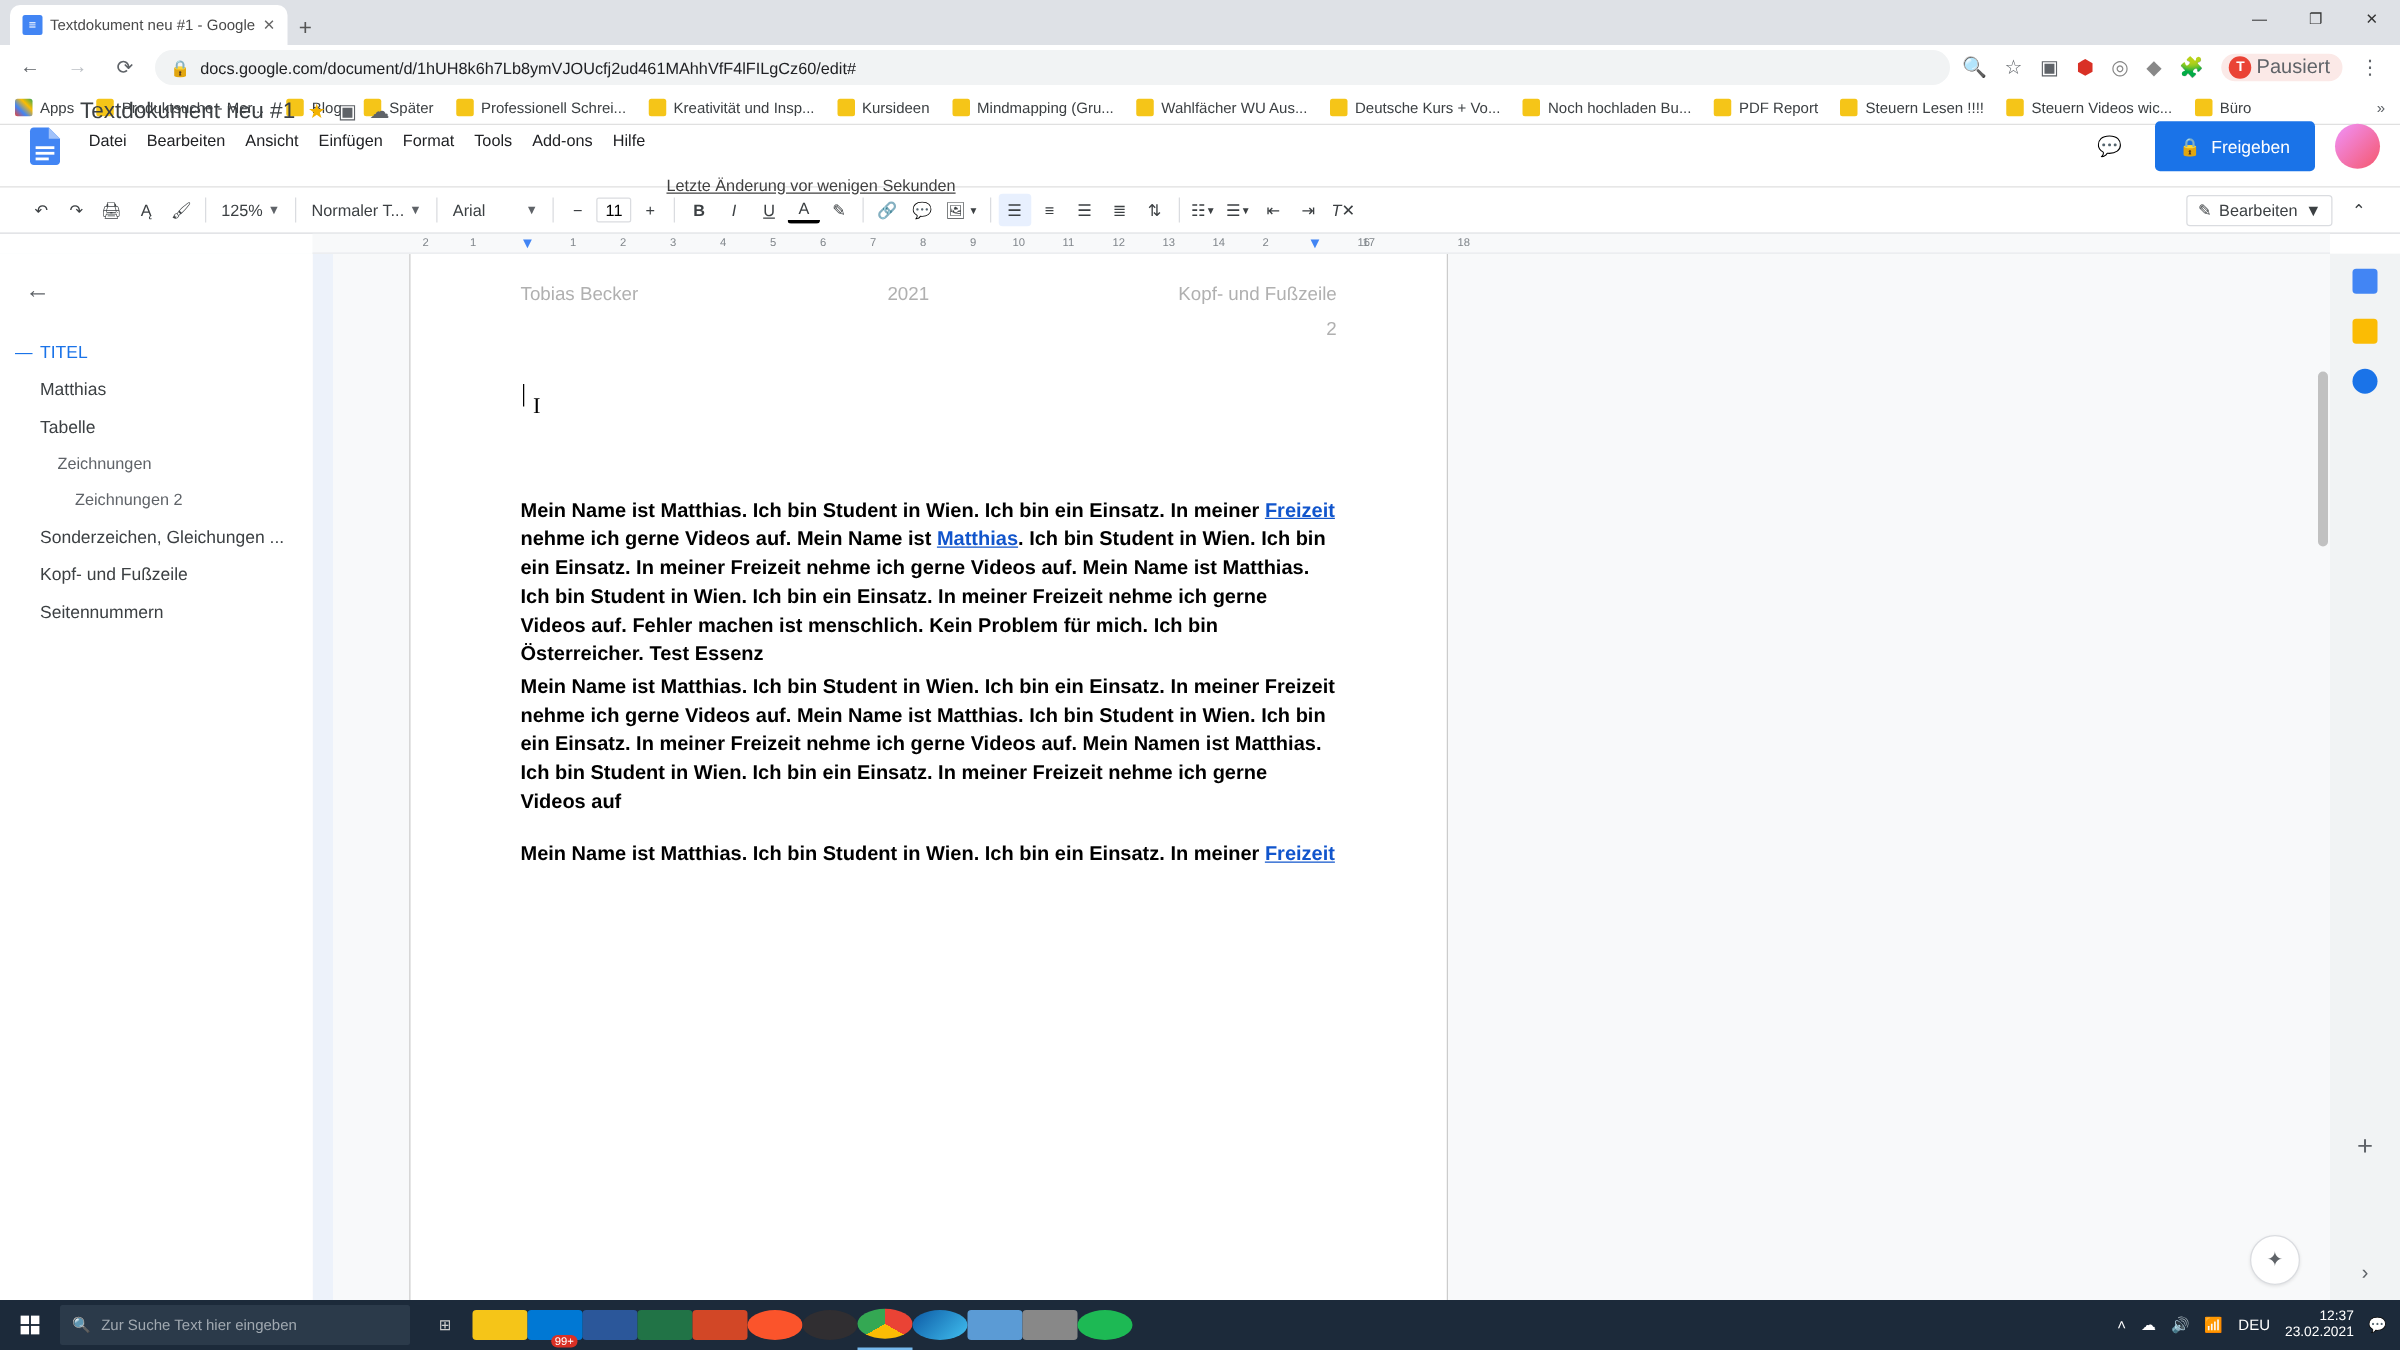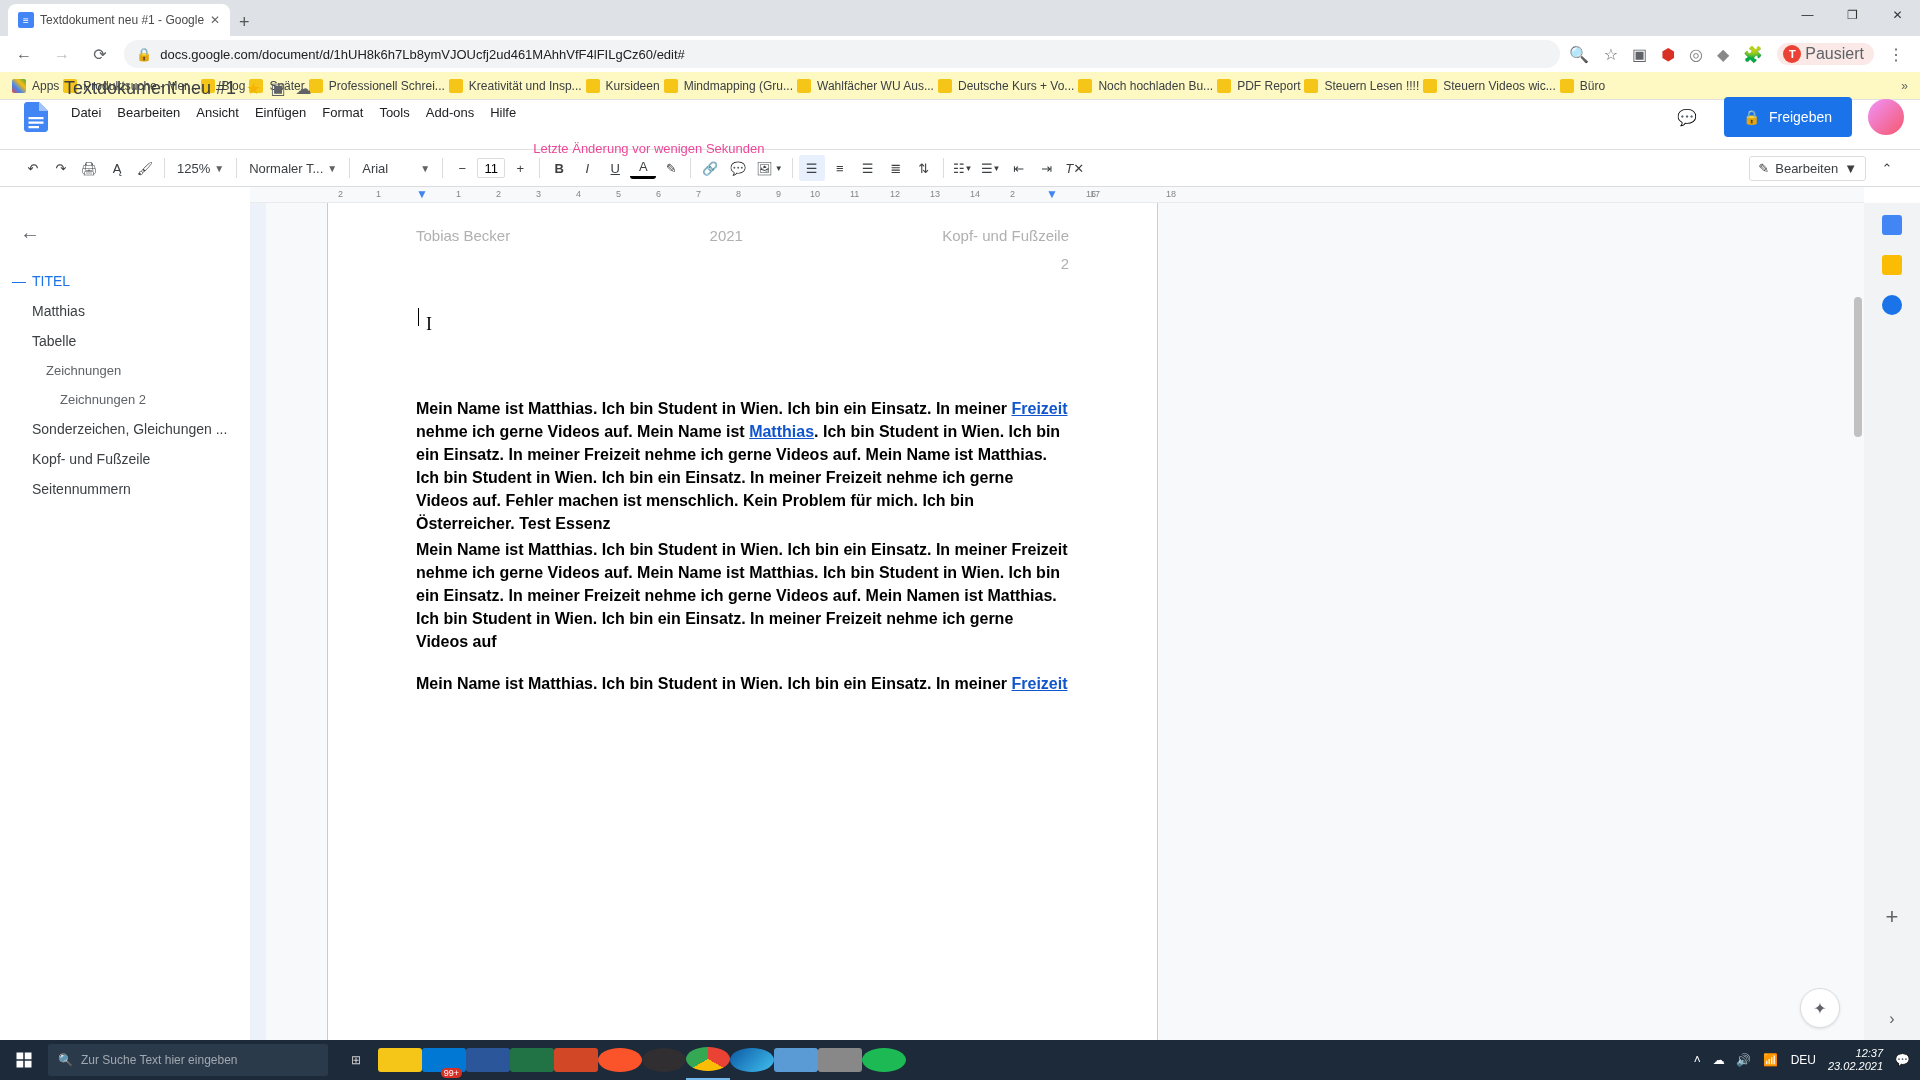--- a/index.html
+++ b/index.html
@@ -17,37 +17,37 @@
 
 .addr-bar { height: 36px; background: #fff; display: flex; align-items: center; padding: 0 10px; gap: 10px; }
 .nav-btn { width: 28px; height: 28px; display: flex; align-items: center; justify-content: center; color: #5f6368; cursor: pointer; border-radius: 50%; }
 .url-field { flex: 1; background: #f1f3f4; border-radius: 14px; height: 28px; display: flex; align-items: center; padding: 0 12px; font-size: 13px; color: #202124; }
 .url-field .lock { margin-right: 8px; color: #5f6368; }
 .addr-icons { display: flex; align-items: center; gap: 14px; padding-right: 6px; }
 .addr-icons span { color: #5f6368; cursor: pointer; font-size: 16px; }
 .pause-pill { background: #fbe9e7; color: #c5221f; padding: 2px 10px 2px 6px; border-radius: 14px; font-size: 12px; display: flex; align-items: center; gap: 4px; }
 .pause-pill .dot { width: 18px; height: 18px; background: #ea4335; border-radius: 50%; color: #fff; display: flex; align-items: center; justify-content: center; font-size: 11px; font-weight: bold; }
 
-.bookmarks { height: 28px; display: flex; align-items: center; padding: 0 12px; gap: 4px; background: #fef9c3; border-bottom: 1px solid #e0e0e0; font-size: 12px; color: #3c4043; }
+.bookmarks { height: 28px; display: flex; align-items: center; padding: 0 12px; gap: 18px; background: #ffffff; border-bottom: 1px solid #e0e0e0; font-size: 12px; color: #3c4043; }
 .bookmarks .bm { display: flex; align-items: center; gap: 6px; cursor: pointer; white-space: nowrap; }
 .bookmarks .bm .bicon { width: 14px; height: 14px; background: #f5c518; border-radius: 2px; }
 .bookmarks .apps .bicon { background: linear-gradient(45deg,#ea4335,#4285f4,#fbbc04,#34a853); }
 
 
 .docs-header { height: 64px; display: flex; align-items: center; padding: 8px 16px; gap: 8px; }
 .docs-logo { width: 40px; height: 40px; display: flex; align-items: center; justify-content: center; }
 .docs-logo svg { width: 36px; height: 36px; }
 .doc-titlebar { flex: 1; }
 .doc-title-row { display: flex; align-items: center; gap: 10px; }
 .doc-title { font-size: 18px; color: #3c4043; }
 .star { color: #f4b400; font-size: 16px; cursor: pointer; }
 .folder-icon, .cloud-icon { color: #5f6368; cursor: pointer; font-size: 16px; }
 .menubar { display: flex; gap: 2px; margin-top: 2px; font-size: 13px; color: #202124; }
 .menubar div { padding: 4px 7px; cursor: pointer; border-radius: 3px; }
-.last-edit { color: #ec4899; margin-left: 8px; cursor: pointer; margin-top: 40px; }
+.last-edit { color: #404040; text-decoration: underline; margin-left: 8px; cursor: pointer; margin-top: 40px; }
 .header-right { display: flex; align-items: center; gap: 16px; }
 .comment-btn { width: 40px; height: 40px; display: flex; align-items: center; justify-content: center; color: #5f6368; cursor: pointer; border-radius: 50%; }
 .share-btn { background: #1a73e8; color: #fff; padding: 0 20px; height: 40px; border-radius: 4px; display: flex; align-items: center; gap: 8px; font-size: 14px; font-weight: 500; cursor: pointer; }
 .avatar { width: 36px; height: 36px; border-radius: 50%; background: linear-gradient(135deg,#f093fb,#f5576c); cursor: pointer; }
 
 
 .toolbar { height: 38px; border-top: 1px solid #e0e0e0; border-bottom: 1px solid #dadce0; display: flex; align-items: center; padding: 0 20px; gap: 2px; font-size: 13px; color: #3c4043; }
 .tbtn { min-width: 26px; height: 26px; display: flex; align-items: center; justify-content: center; cursor: pointer; border-radius: 3px; padding: 0 3px; }
 .tsep { width: 1px; height: 20px; background: #dadce0; margin: 0 4px; }
 .tsel { display: flex; align-items: center; gap: 4px; padding: 0 6px; cursor: pointer; }
@@ -102,21 +102,21 @@
 
 .explore-btn { position: fixed; right: 80px; bottom: 52px; width: 40px; height: 40px; background: #fff; border: 1px solid #dadce0; border-radius: 50%; display: flex; align-items: center; justify-content: center; cursor: pointer; box-shadow: 0 1px 3px rgba(0,0,0,0.1); }
 
 
 .taskbar { position: fixed; bottom: 0; left: 0; right: 0; height: 40px; background: #1c2a3a; display: flex; align-items: center; color: #fff; font-size: 12px; }
 .taskbar .start { width: 48px; height: 100%; display: flex; align-items: center; justify-content: center; cursor: pointer; }
 .taskbar .search { background: #2b3a4a; height: 32px; width: 280px; display: flex; align-items: center; padding: 0 10px; gap: 8px; color: #a0a8b0; border-radius: 2px; margin-right: 6px; }
 .taskbar .ticons { display: flex; height: 100%; }
 .taskbar .ticons div { width: 44px; display: flex; align-items: center; justify-content: center; cursor: pointer; }
 .taskbar .tray { margin-left: auto; display: flex; align-items: center; gap: 12px; padding-right: 10px; }
-.taskbar .clock { text-align: right; line-height: 1.2; font-size: 11px; font-style: italic; }
+.taskbar .clock { text-align: right; line-height: 1.2; font-size: 11px; }
 .tapp { width: 24px; height: 24px; border-radius: 3px; }
 
 
 .scroll-thumb { position: absolute; right: 2px; top: 94px; width: 8px; height: 140px; background: #c1c1c1; border-radius: 4px; }
 </style>
 </head>
 <body>
 
 <div class="browser-top">
   <div class="tab-strip">

